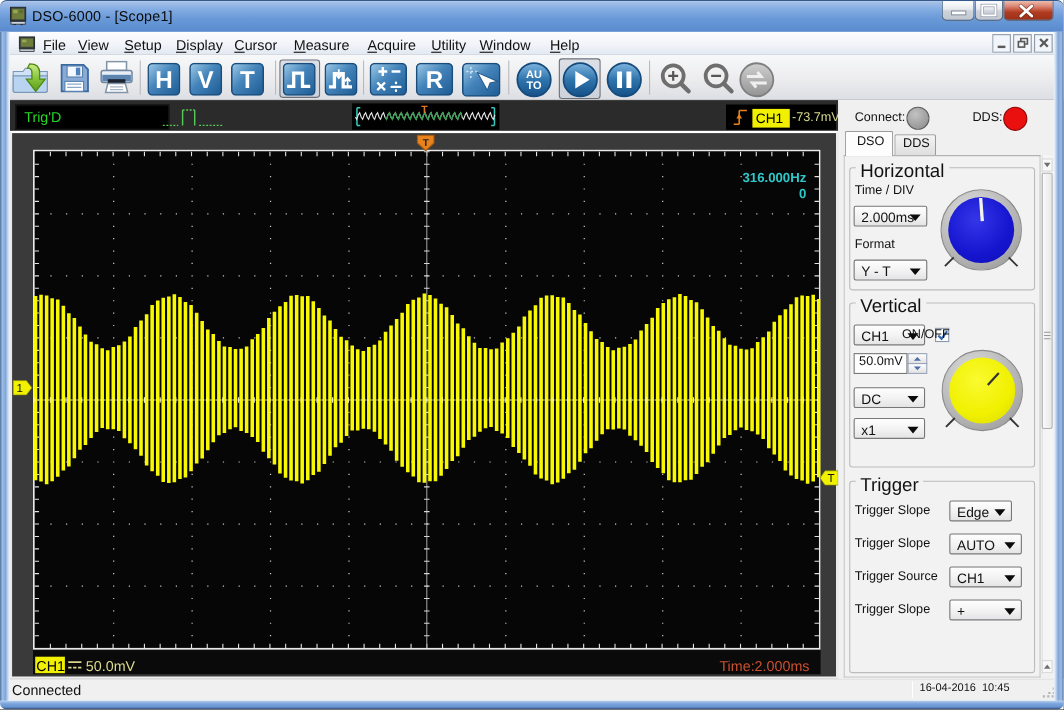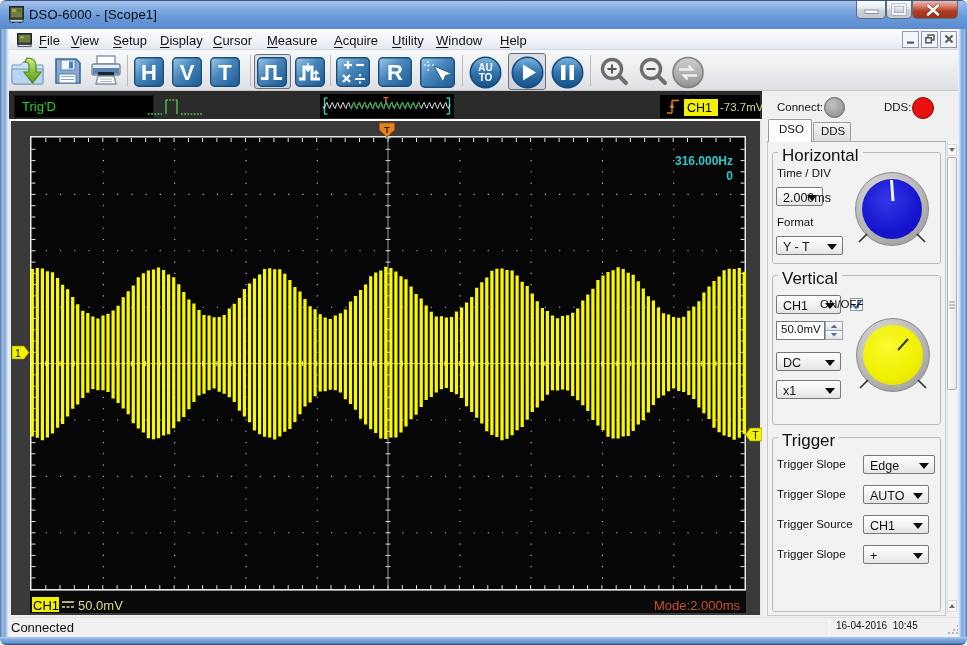--- a/index.html
+++ b/index.html
@@ -252,37 +252,37 @@
  <text x="10.5" y="11.5" text-anchor="middle" font-size="10.5" fill="#111" font-family="Liberation Sans,sans-serif">T</text>
 </svg>
 
 <div class="abs" style="left:32px;top:597px;width:27px;height:15px;background:#f0f000"></div>
 <span class="abs" style="left:33px;top:598px;font-size:13px;color:#000">CH1</span>
 <svg class="abs" style="left:61px;top:600px" width="14" height="10" viewBox="0 0 14 10">
  <path d="M1 2h12" stroke="#d9d98e" stroke-width="1.6"></path>
  <path d="M1 7h3 M5.5 7h3 M10 7h3" stroke="#d9d98e" stroke-width="1.6"></path>
 </svg>
 <span class="abs" style="left:78px;top:598px;font-size:13px;color:#d9d98e">50.0mV</span>
-<span class="abs" style="left:654px;top:598px;font-size:13px;color:#cc5030">Mode:2.000ms</span>
+<span class="abs" style="left:654px;top:598px;font-size:13px;color:#cc5030">Time:2.000ms</span>
 
 <div class="abs" id="panel"></div>
 <span class="lbl" style="left:777px;top:101px">Connect:</span>
 <div class="abs" style="left:824px;top:97px;width:21px;height:21px;border-radius:50%;background:radial-gradient(circle at 38% 32%,#c2c2c2,#9a9a9a 70%,#848484);border:1px solid #5e5e5e"></div>
 <span class="lbl" style="left:884px;top:101px">DDS:</span>
 <div class="abs" style="left:912px;top:97px;width:22px;height:22px;border-radius:50%;background:#ea1010;border:1px solid #8a0404"></div>
 <div class="abs" style="left:767px;top:141px;width:179px;height:475px;background:#f2f2f2;border:1px solid #c8c8c8;border-top:1px solid #acacac"></div>
 <div class="abs" style="left:768px;top:119px;width:44px;height:23px;background:#fdfdfd;border:1px solid #9a9a9a;border-bottom:none;border-radius:2px 2px 0 0"></div>
 <span class="lbl" style="left:779px;top:123px">DSO</span>
 <div class="abs" style="left:813px;top:122px;width:38px;height:19px;background:linear-gradient(180deg,#f4f4f4,#dedede);border:1px solid #9a9a9a;border-bottom:none;border-radius:2px 2px 0 0"></div>
 <span class="lbl" style="left:821px;top:125px">DDS</span>
 
 <div class="gbox" style="left:772px;top:152px;width:169px;height:112px"></div>
 <span class="gcap" style="left:778px;top:146px;background:#f2f2f2">Horizontal</span>
 <span class="lbl" style="left:777px;top:167px">Time / DIV</span>
-<div class="cb" style="left:776px;top:187px;width:47px">
+<div class="cb" style="left:776px;top:187px;width:67px">
     <span>2.000ms</span>
   </div>
 <span class="lbl" style="left:777px;top:216px">Format</span>
 <div class="cb" style="left:776px;top:236px;width:67px">
     <span>Y - T</span>
   </div>
 <div class="knob" style="left:855px;top:172px;width:74px;height:74px">
     <div class="inner" style="left:6px;top:6px;width:60px;height:60px;background:radial-gradient(circle at 42% 35%,#3535e8,#1515cf 60%,#0d0db4)"></div>
   </div>
 <svg class="abs" style="left:850px;top:167px" width="88" height="90" viewBox="0 0 88 90">
@@ -321,21 +321,21 @@
   </div>
 <svg class="abs" style="left:851px;top:313px" width="88" height="90" viewBox="0 0 88 90">
  <line x1="57" y1="26" x2="47" y2="37" stroke="#333" stroke-width="2"></line>
  <line x1="17" y1="67" x2="9" y2="75" stroke="#333" stroke-width="1.7"></line>
  <line x1="67" y1="67" x2="75" y2="75" stroke="#333" stroke-width="1.7"></line>
 </svg>
 
 <div class="gbox" style="left:772px;top:437px;width:169px;height:175px"></div>
 <span class="gcap" style="left:778px;top:431px;background:#f2f2f2">Trigger</span>
 <span class="lbl" style="left:777px;top:458px">Trigger Slope</span>
-<div class="cb" style="left:863px;top:455px;width:72px">
+<div class="cb" style="left:863px;top:455px;width:57px">
     <span>Edge</span>
   </div>
 <span class="lbl" style="left:777px;top:488px">Trigger Slope</span>
 <div class="cb" style="left:863px;top:485px;width:66px">
     <span>AUTO</span>
   </div>
 <span class="lbl" style="left:777px;top:518px">Trigger Source</span>
 <div class="cb" style="left:863px;top:515px;width:66px">
     <span>CH1</span>
   </div>

